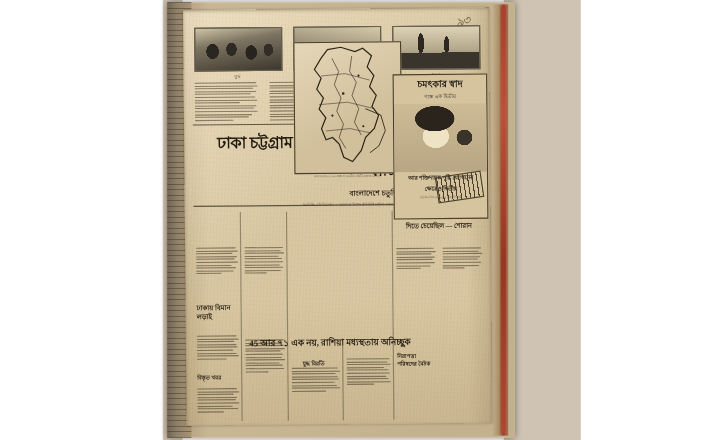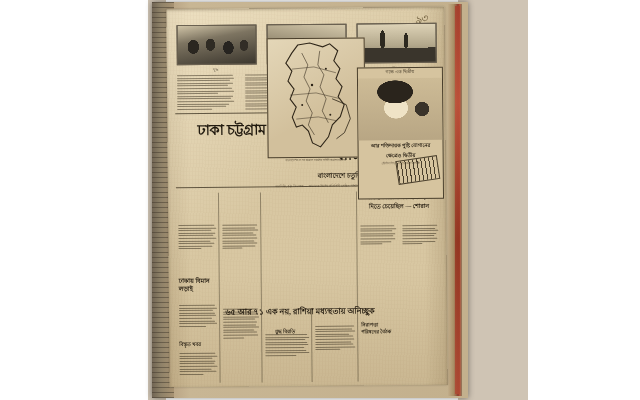--- a/index.html
+++ b/index.html
@@ -400,21 +400,21 @@
     </div>
     <div class="map-cap">বাংলাদেশের যে সব অঞ্চলে ভারতীয় বাহিনী অগ্রসর হইয়াছে</div>
 
     <div class="hl" style="left:56px;top:158px;width:0;height:0;"></div>
 
     <div class="hl" style="left:58px;top:160px;width:0;"></div>
     <div style="position:absolute;left:56px;top:158px;width:0;"></div>
 
     <div class="hl" style="left:56px;top:300px;width:0;"></div>
 
-    <div style="position:absolute;left:56px;top:298px;width:150px;text-align:center;font-size:8px;font-weight:bold;color:#221a0f;line-height:1.45;font-family:'Liberation Serif',serif;">৬৫ আর ৭১ এক নয়, রাশিয়া মধ্যস্থতায় অনিচ্ছুক</div>
+    <div style="position:absolute;left:56px;top:298px;width:150px;text-align:center;font-size:8px;font-weight:bold;color:#221a0f;line-height:1.45;font-family:'Liberation Serif',serif;">45 আর ৭১ এক নয়, রাশিয়া মধ্যস্থতায় অনিচ্ছুক</div>
 
     <div class="txt dense" style="left:96px;top:326px;width:44px;">
       <div class="ln" style="width:96%"></div>
         <div class="ln" style="width:99%"></div>
       <div class="ln" style="width:90%"></div>
         <div class="ln" style="width:95%"></div>
       <div class="ln" style="width:98%"></div>
         <div class="ln" style="width:88%"></div>
       <div class="ln" style="width:93%"></div>
         <div class="ln" style="width:99%"></div>
@@ -454,20 +454,21 @@
         <div class="ln" style="width:91%"></div>
       <div class="ln" style="width:99%"></div>
         <div class="ln" style="width:94%"></div>
       <div class="ln" style="width:88%"></div>
         <div class="ln" style="width:96%"></div>
       <div class="ln" style="width:92%"></div>
         <div class="ln" style="width:55%"></div>
     </div>
 
     <div class="ad">
+      <div class="ad-title">চমৎকার স্বাদ</div>
       <div class="ad-sub">গন্ধে এক দ্বিতীয়</div>
       <div class="ad-face"></div>
       <div class="ad-line">আর শক্তিদায়ক পুষ্টি যোগানের</div>
       <div class="ad-line">ক্ষেত্রেও দ্বিতীয়</div>
       <div class="ad-tiny">প্রতিদিন শিশু ও বড়দের জন্য উপকারী</div>
       <div class="ad-pack"></div>
 
     </div>
 
     <div class="colrule" style="left:50px;top:184px;height:190px;"></div>

